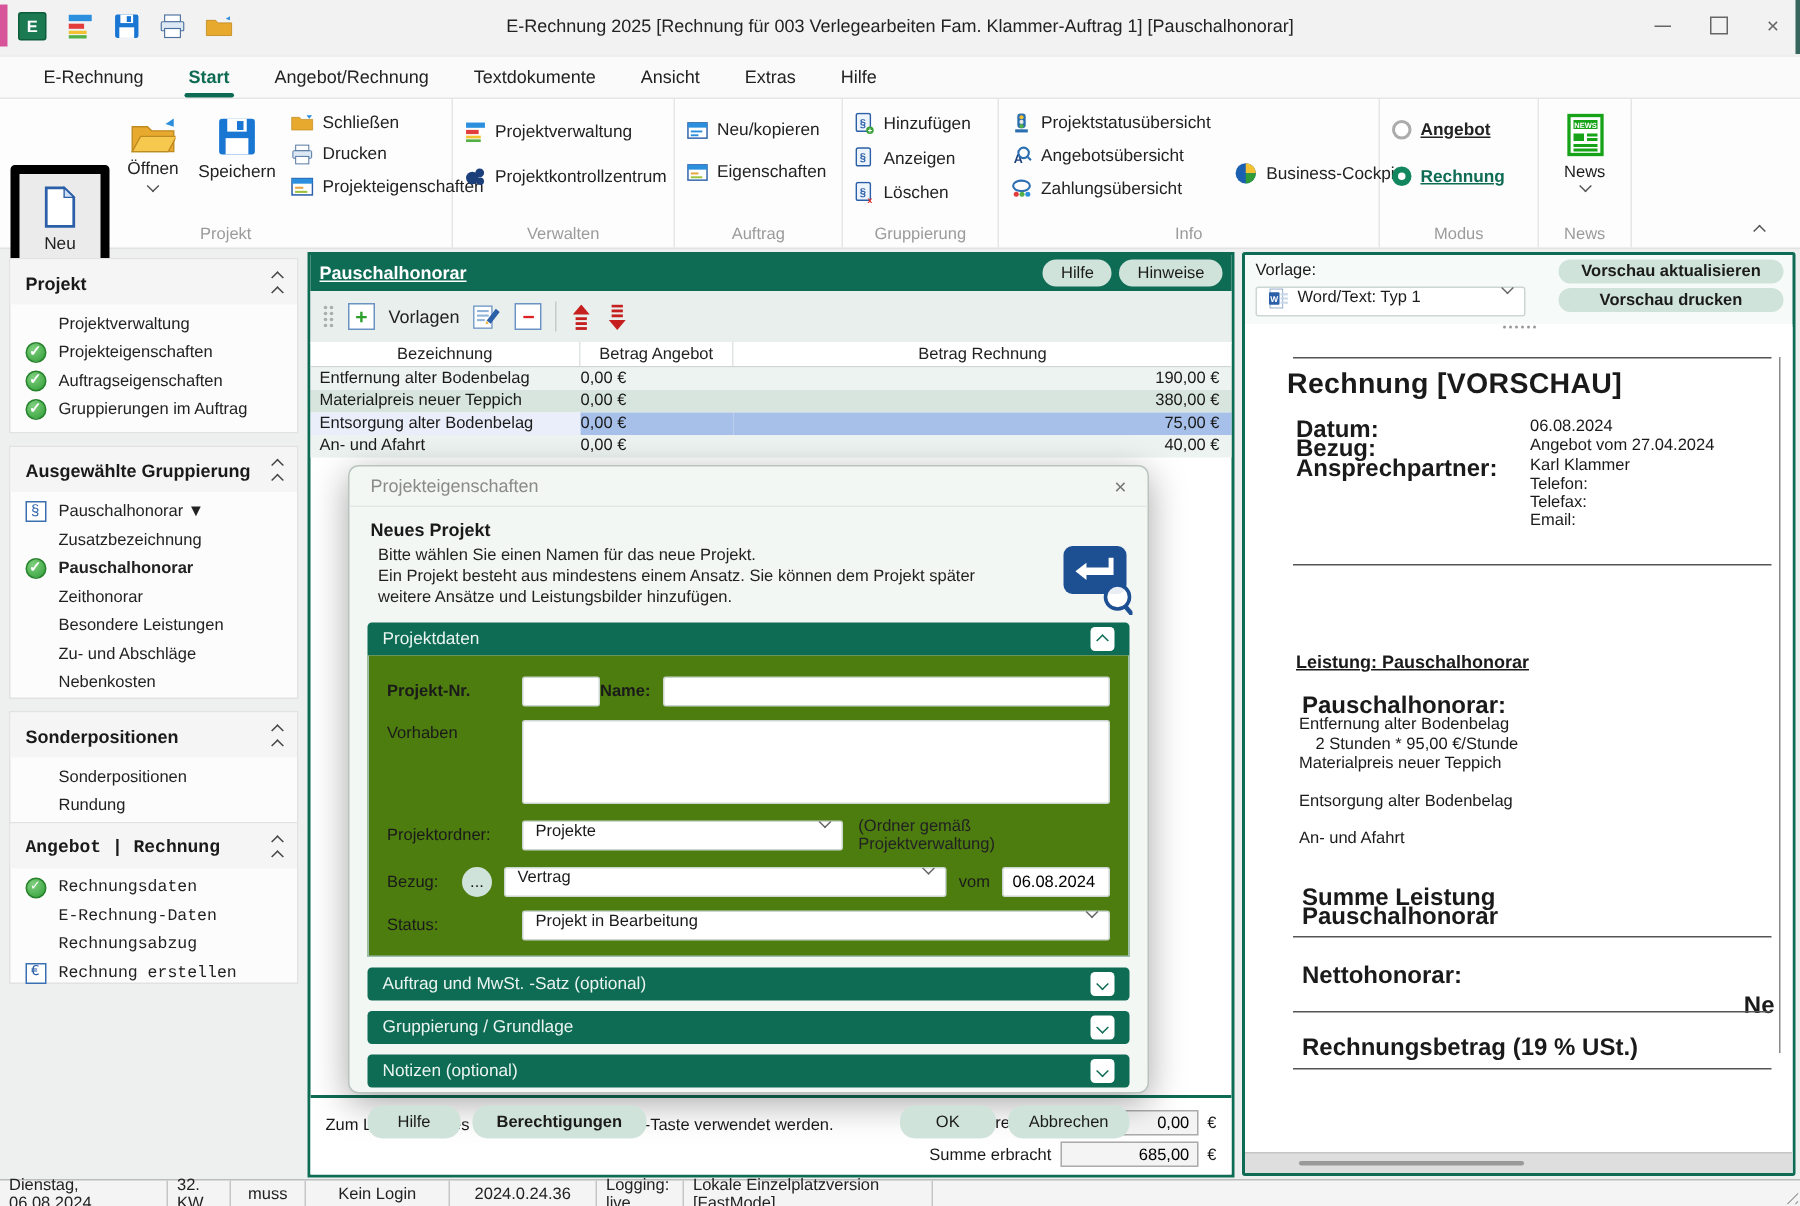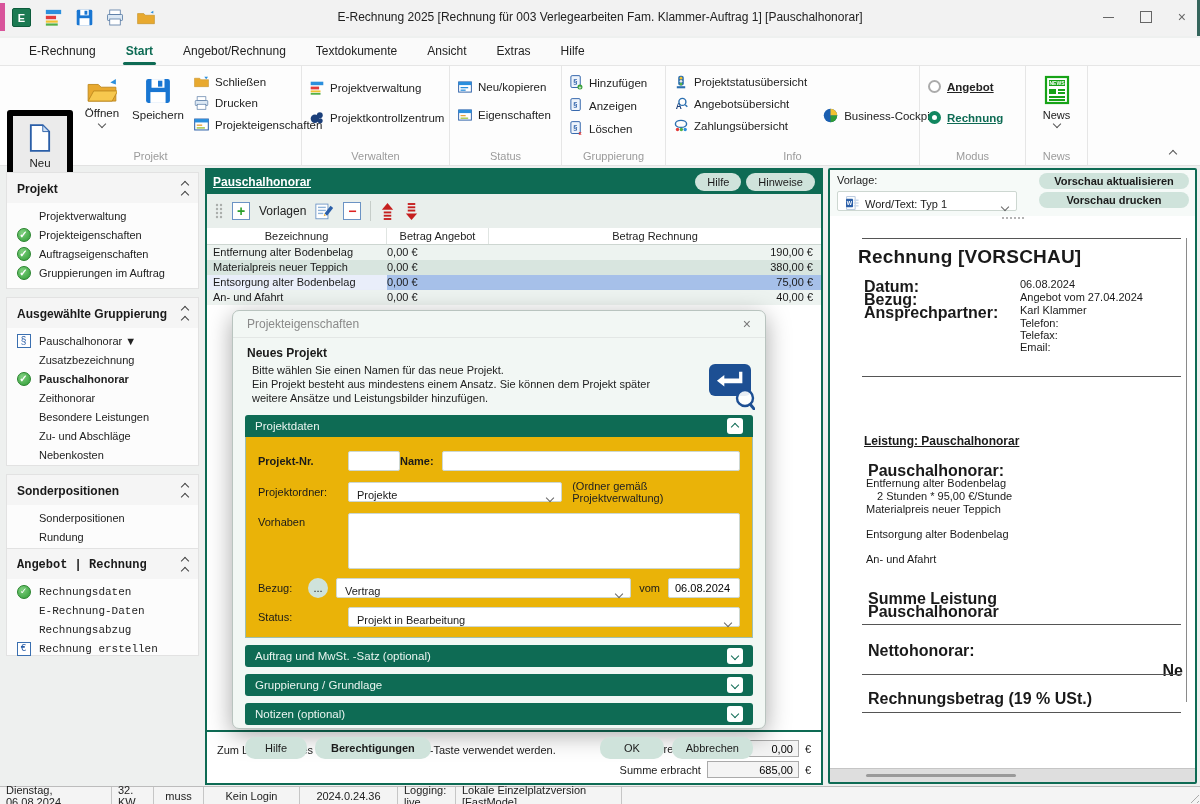--- a/index.html
+++ b/index.html
@@ -109,27 +109,27 @@
   #dlg-intro{position:relative;padding:8px 14px 6px;}
   #dlg-heading{font-weight:bold;font-size:12px;margin-bottom:3px;}
   .dlg-desc{font-size:11px;line-height:14px;padding-left:5px;color:#222;}
   #enter-icon{position:absolute;right:10px;top:26px;}
   .sect-bar{margin:4px 12px 0;height:22px;background:#0e6b54;border-radius:3px 3px 0 0;display:flex;
             align-items:center;padding:0 10px;color:#eaf4f0;font-size:11.5px;}
   .sect-bar.rounded{border-radius:3px;margin-top:7px;}
   .sect-btn{margin-left:auto;width:16px;height:16px;background:#fff;border-radius:3px;display:flex;
             align-items:center;justify-content:center;}
   .sect-btn .chev{border-color:#0e6b54;}
-  #sect-body{margin:0 12px;background:#eab308;border:1px solid #9dbfb2;border-top:none;padding:14px 12px 10px;box-sizing:border-box;}
+  #sect-body{margin:0 12px;background:#4d7c0f;border:1px solid #9dbfb2;border-top:none;padding:14px 12px 10px;box-sizing:border-box;}
   .frm-row{display:flex;align-items:center;margin-bottom:9px;}
   .frm-label{width:78px;flex:0 0 auto;font-size:11px;}
   .frm-label.bold{font-weight:bold;}
   .inp{background:#fff;border:1px solid #cdd7d1;border-radius:2px;height:20px;box-sizing:border-box;
        font-size:11px;padding:0 6px;font-family:"Liberation Sans",sans-serif;}
-  .sel{background:#fff;border:1px solid #cdd7d1;border-radius:2px;height:20px;display:flex;align-items:flex-end;
+  .sel{background:#fff;border:1px solid #cdd7d1;border-radius:2px;height:20px;display:flex;align-items:flex-start;
        padding:0 8px;box-sizing:border-box;font-size:11px;}
   .sel .chev{margin-left:auto;border-color:#666;}
   .note{font-size:11px;margin-left:10px;color:#222;}
   .dots-btn{width:20px;height:20px;border-radius:50%;background:#cfe3db;font-size:11px;display:flex;
             align-items:center;justify-content:center;margin-right:8px;line-height:4px;}
   textarea.inp{resize:none;height:56px;padding-top:3px;}
   #dlg-footer{display:flex;align-items:center;gap:8px;padding:12px 12px 0;}
   #dlg-footer .spacer{flex:1;}
 
   
@@ -317,21 +317,21 @@
         <div class="rsmall">
           <svg class="icon-svg" width="14" height="12" viewBox="0 0 22 18">
               <rect x="1" y="1" width="20" height="16" fill="#fff" stroke="#2b5fa8" stroke-width="1.5"></rect>
               <rect x="1" y="1" width="20" height="5" fill="#2b8fdd"></rect>
               <rect x="4" y="9" width="8" height="2" fill="#e8a33d"></rect>
               <rect x="4" y="13" width="12" height="2" fill="#9cc23a"></rect>
             </svg>
           <span>Eigenschaften</span>
         </div>
       </div>
-      <div class="rgroup-label">Status</div>
+      <div class="rgroup-label">Auftrag</div>
     </div>
 
     <div class="rgroup" style="width:104px;">
       <div class="rsmallcol">
         <div class="rsmall">
           <svg class="icon-svg" width="13" height="15" viewBox="0 0 20 24">
               <rect x="1" y="1" width="15" height="19" rx="2" fill="#eef4fb" stroke="#2b5fa8" stroke-width="1.5"></rect>
               <text x="8" y="15" font-size="12" fill="#2b5fa8" text-anchor="middle" font-weight="bold">§</text>
               <circle cx="15.5" cy="19" r="4" fill="#3aa13a"></circle>
               <text x="15.5" y="22" font-size="8" fill="#fff" text-anchor="middle" font-weight="bold">+</text>
@@ -633,31 +633,31 @@
           <span class="chev up" style="margin-top:2px;"></span>
         </span>
     </div>
     <div id="sect-body">
       <div class="frm-row">
         <span class="frm-label bold">Projekt-Nr.</span>
         <input class="inp" style="width: 52px; margin-left: 12px;" value="">
         <span class="frm-label bold" style="width:auto;margin-left:0;margin-right:8px;">Name:</span>
         <input class="inp" style="flex: 1 1 0%;" value="">
       </div>
+      <div class="frm-row" style="align-items:flex-start;">
+        <span class="frm-label" style="padding-top:3px;">Vorhaben</span>
+        <textarea class="inp" style="flex: 1 1 0%; margin-left: 12px;" value=""></textarea>
+      </div>
       <div class="frm-row">
         <span class="frm-label">Projektordner:</span>
         <div class="sel" style="width:216px;margin-left:12px;">
           <span>Projekte</span>
           <span class="chev down"></span>
         </div>
         <span class="note">(Ordner gemäß Projektverwaltung)</span>
-      </div>
-      <div class="frm-row" style="align-items:flex-start;">
-        <span class="frm-label" style="padding-top:3px;">Vorhaben</span>
-        <textarea class="inp" style="flex: 1 1 0%; margin-left: 12px;" value=""></textarea>
       </div>
       <div class="frm-row">
         <span class="frm-label" style="width:50px;">Bezug:</span>
         <span class="dots-btn">...</span>
         <div class="sel" style="flex:1;">
           <span>Vertrag</span>
           <span class="chev down"></span>
         </div>
         <span style="margin:0 8px;">vom</span>
         <input class="inp" style="width: 72px;" readonly="" value="06.08.2024">

